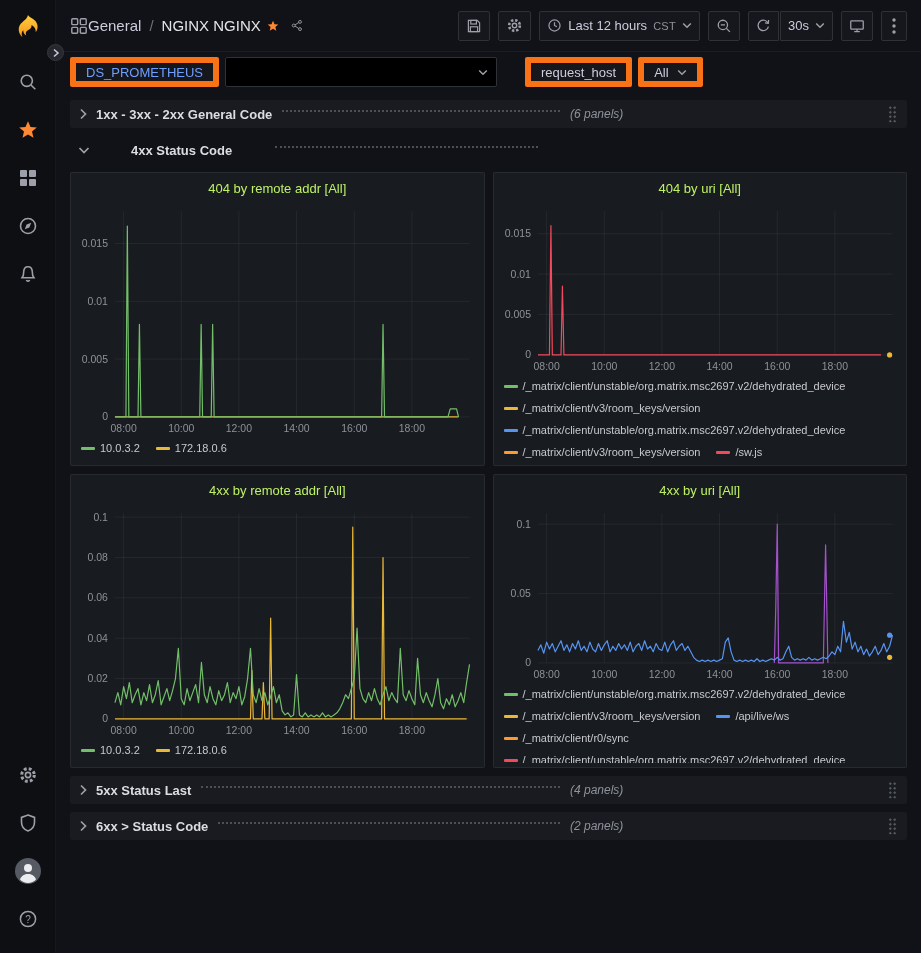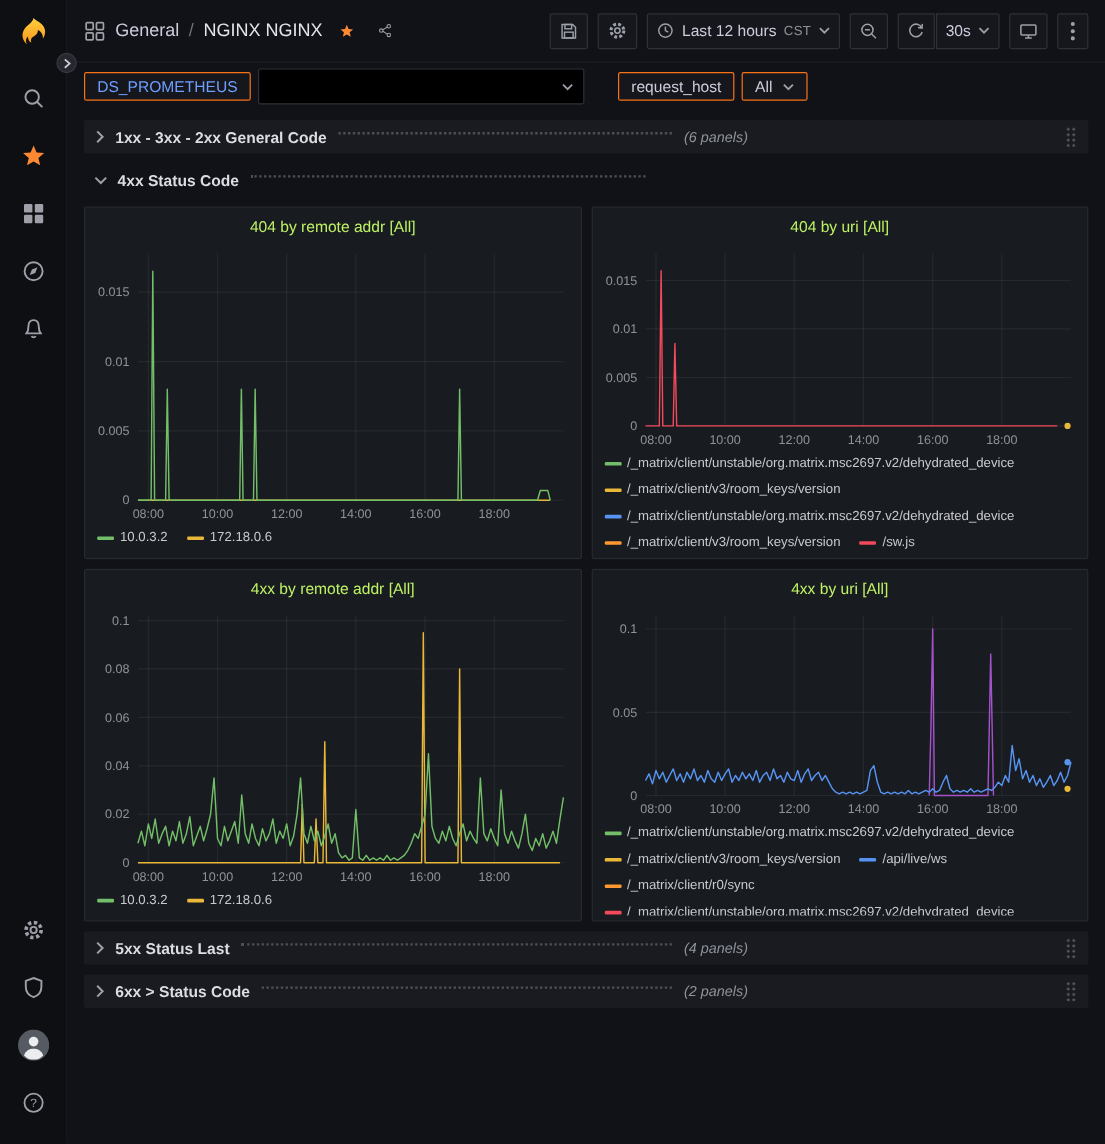--- a/index.html
+++ b/index.html
@@ -13,49 +13,49 @@
   .logo { width:32px; height:32px; margin-bottom:14px; display:flex; align-items:center; justify-content:center; cursor:pointer; }
   .side-btn { background:none; border:none; width:40px; height:40px; margin:4px 0; display:flex;
     align-items:center; justify-content:center; cursor:pointer; border-radius:2px; }
   .side-bottom { margin-top:auto; display:flex; flex-direction:column; align-items:center; }
   .sidebar-expand { position:absolute; left:47px; top:44px; width:17px; height:17px; border-radius:50%;
     background:#26282e; border:1px solid #36383f; display:flex; align-items:center; justify-content:center;
     z-index:6; cursor:pointer; }
 
   
   .main { flex:1; min-width:0; display:flex; flex-direction:column; }
-  .navbar { flex:0 0 52px; height:52px; display:flex; align-items:center; gap:8px; padding:0 14px;
+  .navbar { flex:0 0 52px; height:52px; display:flex; align-items:center; padding:0 14px;
     border-bottom:1px solid rgba(204,204,220,0.07); }
   .crumb { display:flex; align-items:center; gap:8px; }
   .crumb-root { font-size:15px; color:#ccccdc; cursor:pointer; }
   .crumb-sep { font-size:15px; color:#6e7177; }
   .crumb-title { font-size:15px; font-weight:500; color:#e4e5e9; }
   .nav-right { margin-left:auto; display:flex; align-items:center; gap:8px; }
   .tbtn { height:30px; min-width:30px; display:flex; align-items:center; justify-content:center; gap:6px;
     background:#15171c; border:1px solid #2e3136; border-radius:2px; color:#ccccdc; font-size:13px;
     padding:0 7px; cursor:pointer; white-space:nowrap; }
   .tz { font-size:11px; color:#8e9299; letter-spacing:0.3px; }
   .btn-group { display:flex; gap:1px; }
 
   
   .varbar { flex:0 0 40px; height:40px; display:flex; align-items:center; gap:6px; padding:0 14px; }
-  .varlabel { height:24px; display:flex; align-items:center; padding:0 10px; border:1px solid #f97316;
+  .varlabel { height:30px; display:flex; align-items:center; padding:0 10px; border:6px solid #f97316;
     border-radius:2px; background:#15171c; font-size:13px; cursor:pointer; white-space:nowrap; }
   .ds { color:#6e9fff; }
   .var-black { width:272px; height:30px; background:#000; border:1px solid #2e3136; border-radius:2px;
     display:flex; align-items:center; justify-content:flex-end; padding:0 8px; cursor:pointer; }
   .gap-l { margin-left:22px; }
 
   
   .content { flex:1; padding:8px 14px 0 14px; display:flex; flex-direction:column; gap:8px; overflow:hidden; }
   .rowhead { flex:0 0 28px; height:28px; display:flex; align-items:center; position:relative; padding:0 8px;
     border-radius:2px; cursor:pointer; }
   .rowhead.collapsed { background:#191b20; }
   .rh-left { display:flex; align-items:center; width:492px; min-width:0; }
-  .rh-left.expanded { width:470px; }
+  .rh-left.expanded { width:470px;gap:33px; }
   .chev { display:flex; margin-right:8px; flex:0 0 auto; }
   .rh-title { font-size:13px; font-weight:700; color:#dcdde1; white-space:nowrap; }
   .rh-dots { flex:1; border-bottom:2px dotted #4c4f57; margin:0 10px; transform:translateY(-3px); }
   .rh-count { font-size:12px; font-style:italic; color:#8e9299; }
   .drag { position:absolute; right:10px; top:50%; transform:translateY(-50%); width:9px; height:17px;
     background-image:radial-gradient(#5a5e66 1px, transparent 1.3px); background-size:4.5px 4.5px; cursor:grab; }
 
   .panel-grid { display:grid; grid-template-columns:1fr 1fr; gap:8px; }
   .panel { height:294px; background:#181b1f; border:1px solid rgba(204,204,220,0.09); border-radius:2px;
     display:flex; flex-direction:column; overflow:hidden; }

